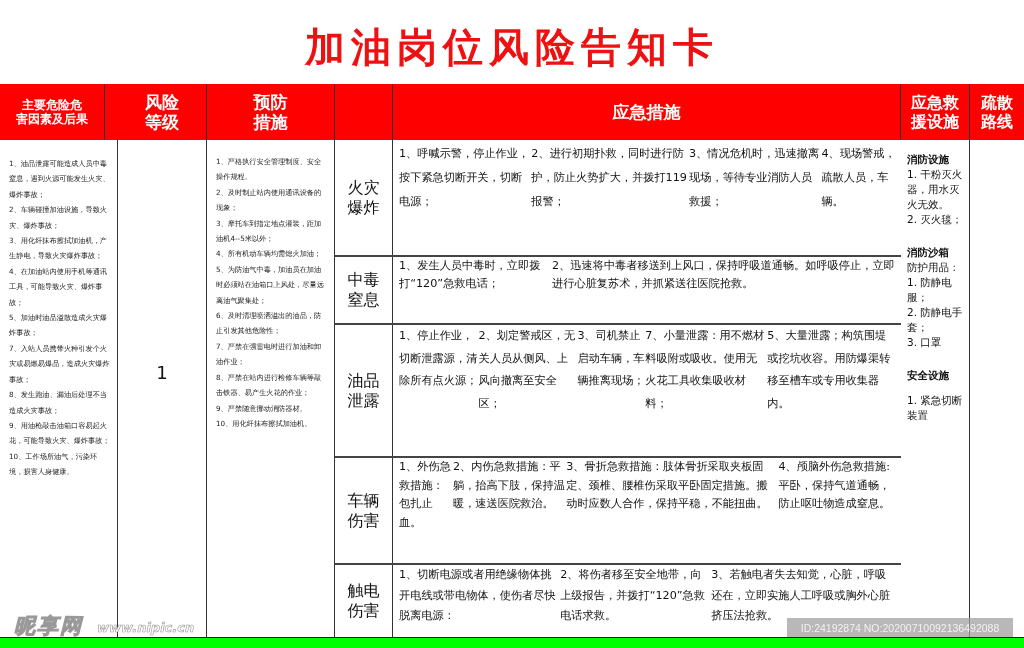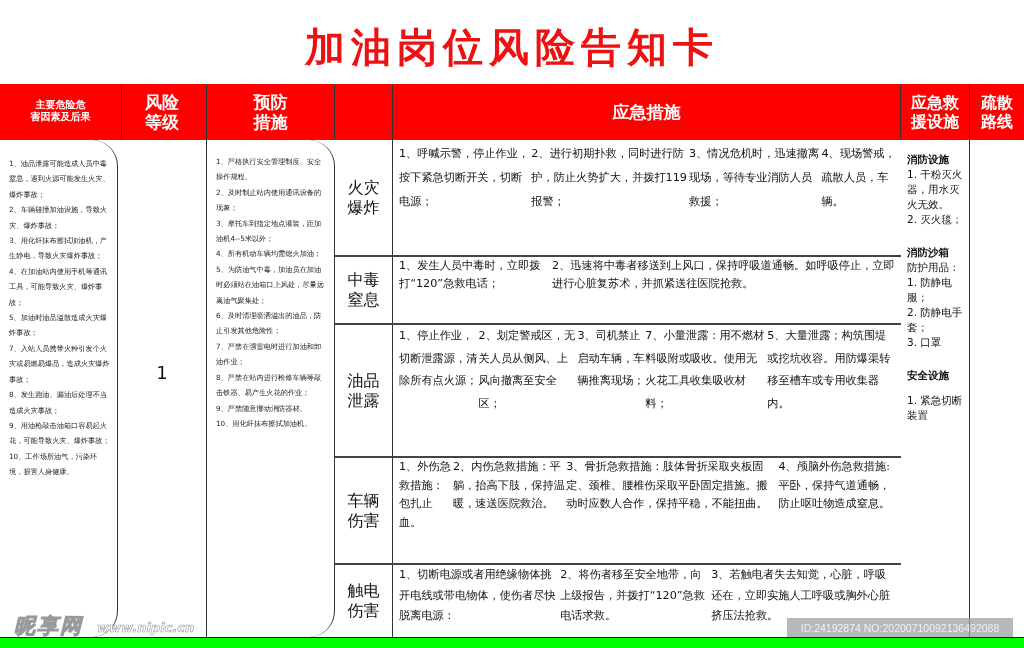--- a/index.html
+++ b/index.html
@@ -17,21 +17,21 @@
     background: #ff0000;
   }
   .hcell {
     position: absolute; top: 0; height: 56px;
     display: flex; align-items: center; justify-content: center; text-align: center;
     color: #ffffff; font-weight: bold; border-right: 1px solid #333;
     white-space: pre-line; line-height: 1.2;
   }
 
   .col { position: absolute; top: 140px; height: 497px; border-right: 1px solid #333; background: #fff; }
-  .small-list { font-size: 7.2px; line-height: 15.4px; padding: 16px 6px 0 9px; color: #222; border-radius: 26px; }
+  .small-list { font-size: 7.2px; line-height: 15.4px; padding: 16px 6px 0 9px; color: #222; }
   .small-list p { margin: 0; }
 
   .level { display: flex; align-items: center; justify-content: center; font-size: 18px; padding-bottom: 32px; }
 
   .em-row { position: absolute; left: 335px; width: 566px; border-bottom: 2px solid #444; }
   .em-type {
     position: absolute; left: 0; top: 0; bottom: 0; width: 58px; border-right: 1px solid #333;
     display: flex; align-items: center; justify-content: center; text-align: center;
     font-size: 16px; white-space: pre-line; line-height: 1.25;
   }
@@ -69,21 +69,21 @@
     display: flex; align-items: center; justify-content: center;
     font-family: "Liberation Sans", sans-serif;
   }
 </style>
 </head>
 <body>
 
 <div class="title">加油岗位风险告知卡</div>
 
 <div class="header">
-  <div class="hcell" style="left:0;width:122px;font-size:10px;font-family:Liberation Mono, monospace;">主要危险危
+  <div class="hcell" style="left:0;width:105px;font-size:12px;">主要危险危
 害因素及后果</div>
   <div class="hcell" style="left:118px;width:89px;font-size:17px;">风险
 等级</div>
   <div class="hcell" style="left:207px;width:128px;font-size:17px;">预防
 措施</div>
   <div class="hcell" style="left:335px;width:58px;"></div>
   <div class="hcell" style="left:393px;width:508px;font-size:17px;">应急措施</div>
   <div class="hcell" style="left:901px;width:69px;font-size:16px;">应急救
 援设施</div>
   <div class="hcell" style="left:970px;width:54px;font-size:16px;border-right:none;">疏散

